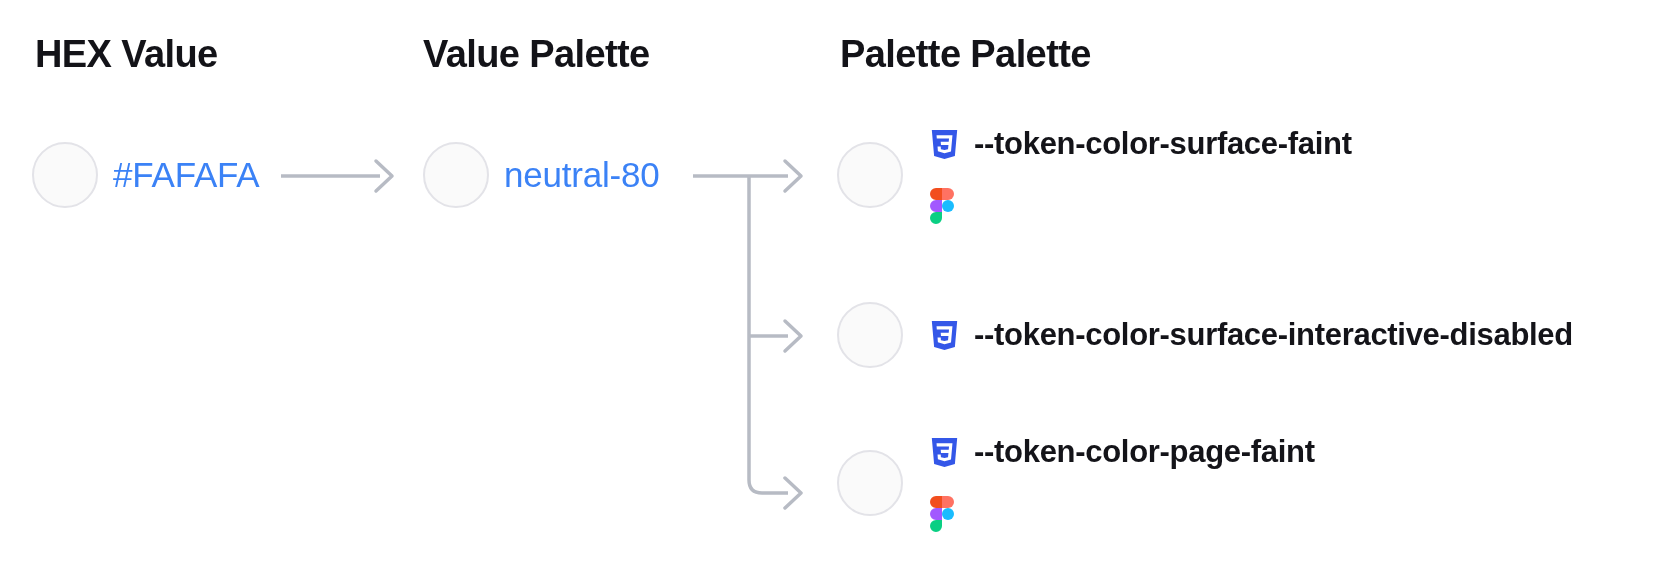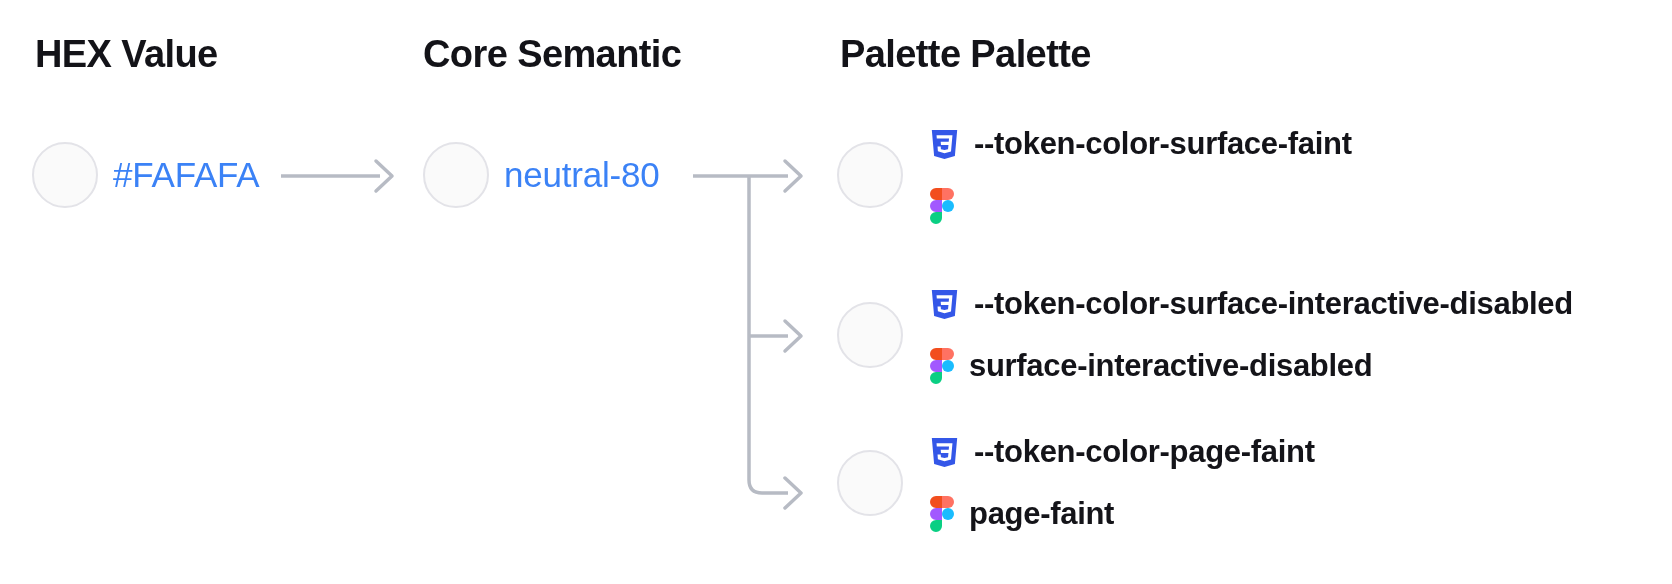--- a/index.html
+++ b/index.html
@@ -108,21 +108,21 @@
     <path class="head" d="M785 161 L801 176 L785 191"></path>
 
     <path d="M749 176 V480 Q749 493 762 493 H788"></path>
     <path class="head" d="M785 478 L801 493 L785 508"></path>
 
     <path d="M749 336 H788"></path>
     <path class="head" d="M785 321 L801 336 L785 351"></path>
   </svg>
 
   <h2 class="col-title" style="left:35px">HEX Value</h2>
-  <h2 class="col-title" style="left:423px">Core Semantic</h2>
+  <h2 class="col-title" style="left:423px">Value Palette</h2>
   <h2 class="col-title" style="left:840px">Palette Palette</h2>
 
   <div class="node" style="left:32px">
     <span class="swatch" style="background-color: rgb(250, 250, 250);"></span>
     <span class="node-label">#FAFAFA</span>
   </div>
 
   <div class="node" style="left:423px">
     <span class="swatch" style="background-color: rgb(250, 250, 250);"></span>
     <span class="node-label">neutral-80</span>
@@ -157,32 +157,20 @@
     <span class="swatch" style="background-color: rgb(250, 250, 250);"></span>
     <div class="token-lines">
       <div class="token-line">
         <span class="icon">
           <svg width="29" height="31" viewBox="0 0 24 24">
               <path d="M1.5 0h21l-1.91 21.563L11.977 24l-8.565-2.438L1.5 0zm17.09 4.413L5.41 4.41l.213 2.622 10.125.002-.255 2.716h-6.64l.24 2.573h6.182l-.366 3.523-2.91.804-2.956-.81-.188-2.11h-2.61l.29 3.855L12 19.288l5.373-1.53L18.59 4.414z" fill="#3457E8"></path>
             </svg>
         </span>
         <span class="token-text">--token-color-surface-interactive-disabled</span>
       </div>
-      <div class="token-line">
-        <span class="icon">
-          <svg width="24" height="36" viewBox="0 0 38 57">
-              <path d="M19 28.5a9.5 9.5 0 1 1 19 0 9.5 9.5 0 0 1-19 0z" fill="#1ABCFE"></path>
-              <path d="M0 47.5A9.5 9.5 0 0 1 9.5 38H19v9.5a9.5 9.5 0 1 1-19 0z" fill="#0ACF83"></path>
-              <path d="M19 0v19h9.5a9.5 9.5 0 1 0 0-19H19z" fill="#FF7262"></path>
-              <path d="M0 9.5A9.5 9.5 0 0 0 9.5 19H19V0H9.5A9.5 9.5 0 0 0 0 9.5z" fill="#F24E1E"></path>
-              <path d="M0 28.5A9.5 9.5 0 0 0 9.5 38H19V19H9.5A9.5 9.5 0 0 0 0 28.5z" fill="#A259FF"></path>
-            </svg>
-        </span>
-        <span class="token-text">surface-interactive-disabled</span>
-      </div>
     </div>
   </div>
 
   <div class="sem-row" style="top:430px">
     <span class="swatch" style="background-color: rgb(250, 250, 250);"></span>
     <div class="token-lines">
       <div class="token-line">
         <span class="icon">
           <svg width="29" height="31" viewBox="0 0 24 24">
               <path d="M1.5 0h21l-1.91 21.563L11.977 24l-8.565-2.438L1.5 0zm17.09 4.413L5.41 4.41l.213 2.622 10.125.002-.255 2.716h-6.64l.24 2.573h6.182l-.366 3.523-2.91.804-2.956-.81-.188-2.11h-2.61l.29 3.855L12 19.288l5.373-1.53L18.59 4.414z" fill="#3457E8"></path>
@@ -193,18 +181,17 @@
       <div class="token-line">
         <span class="icon">
           <svg width="24" height="36" viewBox="0 0 38 57">
               <path d="M19 28.5a9.5 9.5 0 1 1 19 0 9.5 9.5 0 0 1-19 0z" fill="#1ABCFE"></path>
               <path d="M0 47.5A9.5 9.5 0 0 1 9.5 38H19v9.5a9.5 9.5 0 1 1-19 0z" fill="#0ACF83"></path>
               <path d="M19 0v19h9.5a9.5 9.5 0 1 0 0-19H19z" fill="#FF7262"></path>
               <path d="M0 9.5A9.5 9.5 0 0 0 9.5 19H19V0H9.5A9.5 9.5 0 0 0 0 9.5z" fill="#F24E1E"></path>
               <path d="M0 28.5A9.5 9.5 0 0 0 9.5 38H19V19H9.5A9.5 9.5 0 0 0 0 28.5z" fill="#A259FF"></path>
             </svg>
         </span>
-        <span class="token-text">page-faint</span>
       </div>
     </div>
   </div>
 
 </div>
 
 </body></html>

